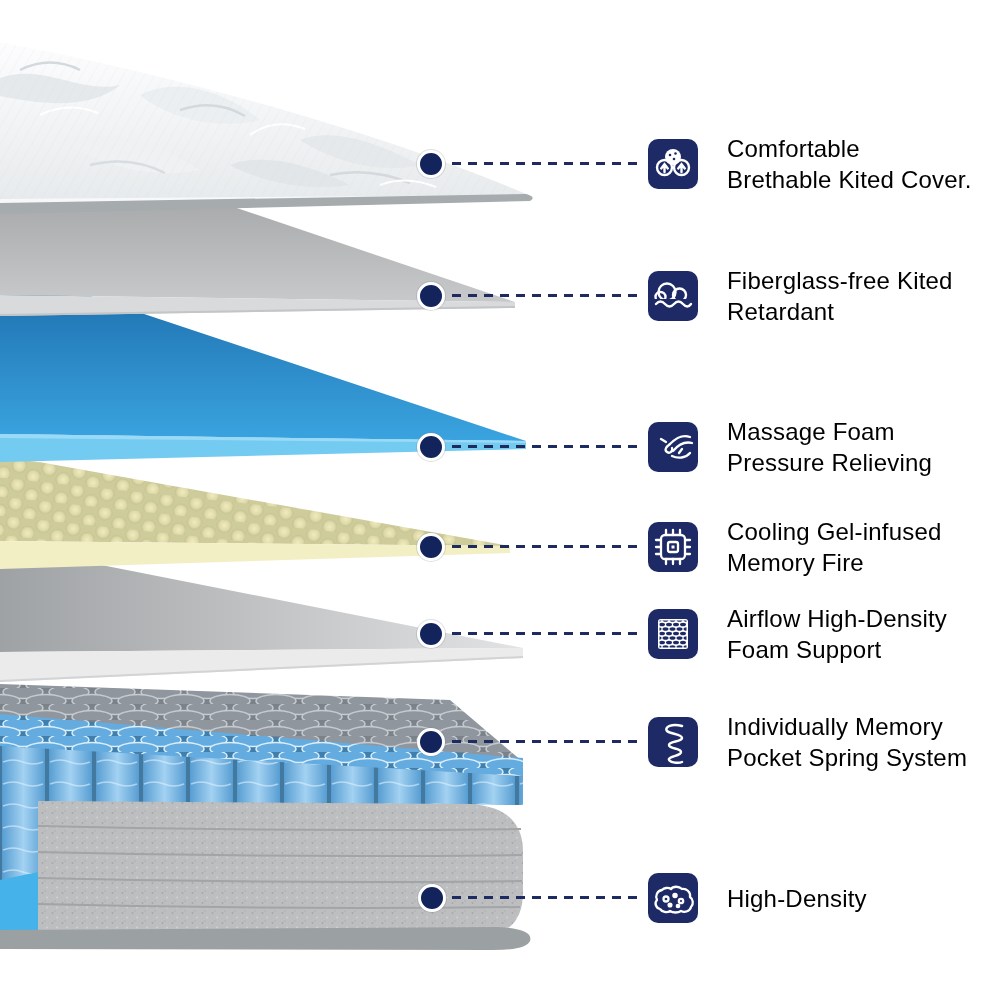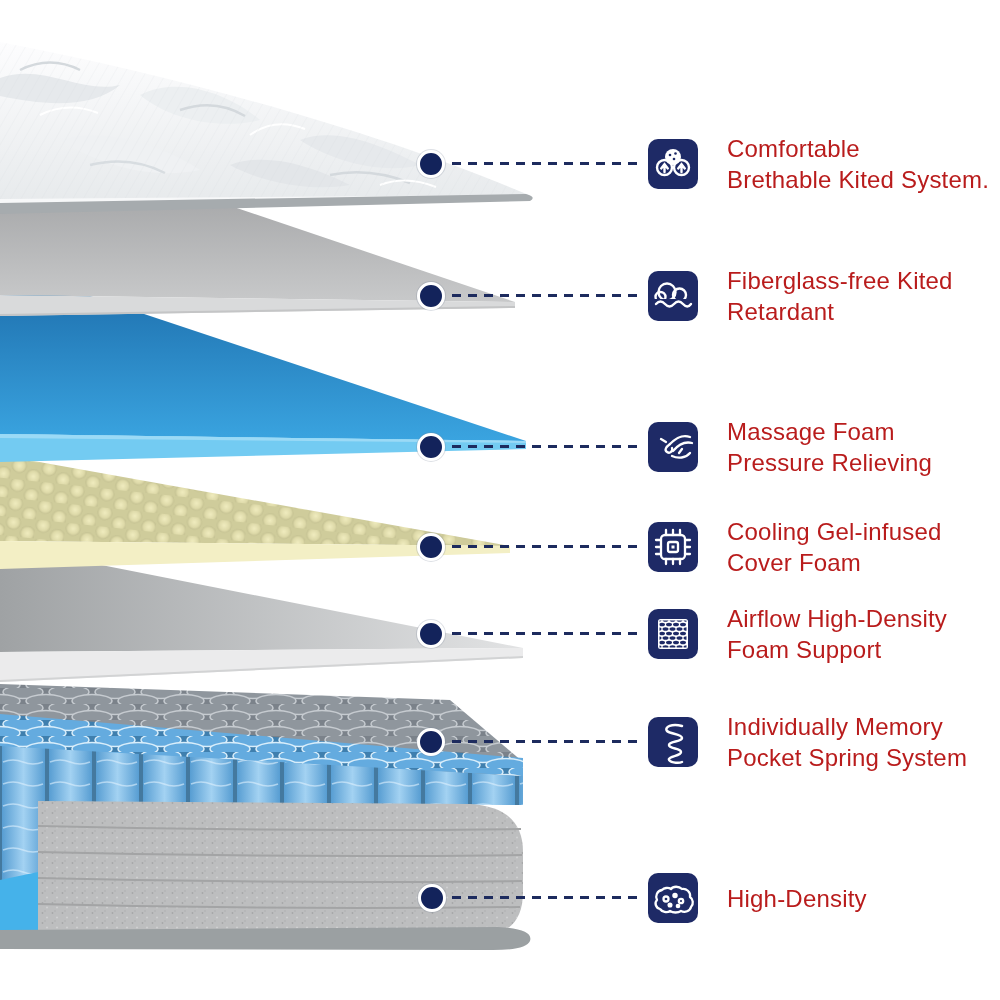--- a/index.html
+++ b/index.html
@@ -8,21 +8,21 @@
   #mattress-svg{position:absolute;left:0;top:0;}
   .callout{position:absolute;left:0;width:1000px;height:0;}
   .dot{position:absolute;top:-14px;width:28px;height:28px;border-radius:50%;
        background:#13235b;border:3.5px solid #ffffff;box-sizing:border-box;
        box-shadow:0 0 0 1px rgba(120,130,150,.25);}
   .dash{position:absolute;left:452px;top:-2px;width:190px;height:3px;
         background:repeating-linear-gradient(90deg,#1d2b5e 0 9px,transparent 9px 16px);}
   .icon-box{position:absolute;left:648px;top:-25px;width:50px;height:50px;border-radius:10px;
             background:#1e2a66;display:flex;align-items:center;justify-content:center;}
   .label{position:absolute;left:727px;top:0;transform:translateY(-50%);
-         color:#b91c1c;font-size:24px;line-height:31px;font-weight:500;letter-spacing:.2px;white-space:nowrap;}
+         color:#000000;font-size:24px;line-height:31px;font-weight:500;letter-spacing:.2px;white-space:nowrap;}
 </style>
 </head>
 <body>
 
 <div id="stage">
 
   <svg id="mattress-svg" width="640" height="1000" viewBox="0 0 640 1000">
     <defs>
       <linearGradient id="coverG" x1="0" y1="0" x2="0" y2="1">
         <stop offset="0" stop-color="#fdfdfe"></stop>
@@ -157,21 +157,21 @@
         <circle cx="27.5" cy="14.5" r="1.3" fill="#1e2a66" stroke="none"></circle>
         <circle cx="26" cy="20" r="1.3" fill="#1e2a66" stroke="none"></circle>
         <circle cx="16.5" cy="28.5" r="7.5"></circle>
         <circle cx="33.5" cy="28.5" r="7.5"></circle>
         <path d="M16.5,33 V26.5 M13.2,29.4 L16.5,25.2 L19.8,29.4"></path>
         <path d="M33.5,33 V26.5 M30.2,29.4 L33.5,25.2 L36.8,29.4"></path>
       </svg>
     </div>
     <div class="label">
       <div>Comfortable</div>
-      <div>Brethable Kited System.</div>
+      <div>Brethable Kited Cover.</div>
     </div>
   </div>
 
   <div class="callout" style="top:296px">
     <span class="dot" style="left:417px"></span>
     <span class="dash"></span>
     <div class="icon-box">
       <svg width="50" height="50" viewBox="0 0 50 50" fill="none" stroke="#ffffff" stroke-width="2.4" stroke-linecap="round">
         <circle cx="19" cy="21" r="8.5"></circle>
         <circle cx="31.5" cy="24" r="6.5"></circle>
@@ -211,21 +211,21 @@
     <div class="icon-box">
       <svg width="50" height="50" viewBox="0 0 50 50" fill="none" stroke="#ffffff" stroke-width="2.3" stroke-linecap="round">
         <path d="M18,8 v5 M25,8 v5 M32,8 v5 M18,37 v5 M25,37 v5 M32,37 v5 M8,18 h5 M8,25 h5 M8,32 h5 M37,18 h5 M37,25 h5 M37,32 h5"></path>
         <rect x="13" y="13" width="24" height="24" rx="4"></rect>
         <rect x="20" y="20" width="10" height="10" rx="2"></rect>
         <rect x="23.5" y="23.5" width="3" height="3" fill="#ffffff" stroke="none"></rect>
       </svg>
     </div>
     <div class="label">
       <div>Cooling Gel-infused</div>
-      <div>Cover Foam</div>
+      <div>Memory Fire</div>
     </div>
   </div>
 
   <div class="callout" style="top:634px">
     <span class="dot" style="left:417px"></span>
     <span class="dash"></span>
     <div class="icon-box">
       <svg width="50" height="50" viewBox="0 0 50 50">
         <defs>
           <pattern id="meshP" width="7" height="9" patternUnits="userSpaceOnUse">

